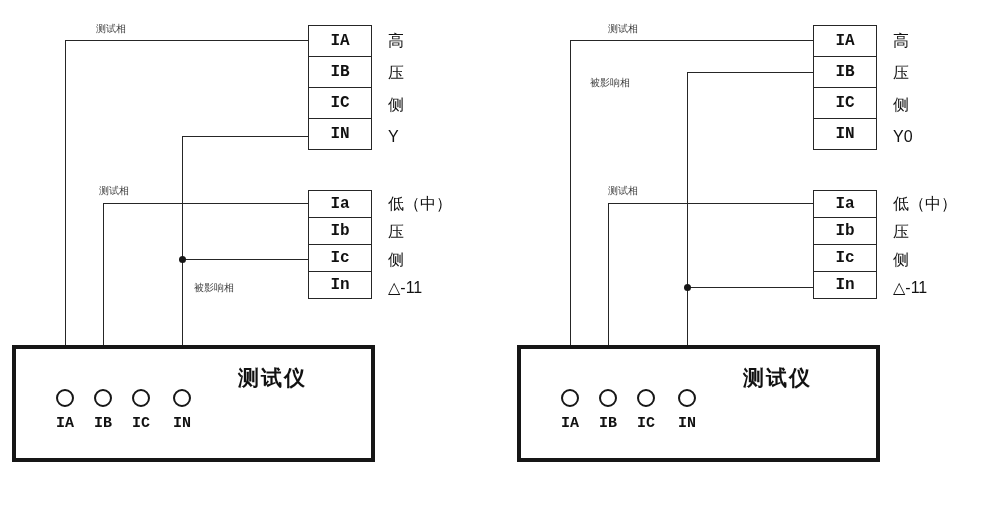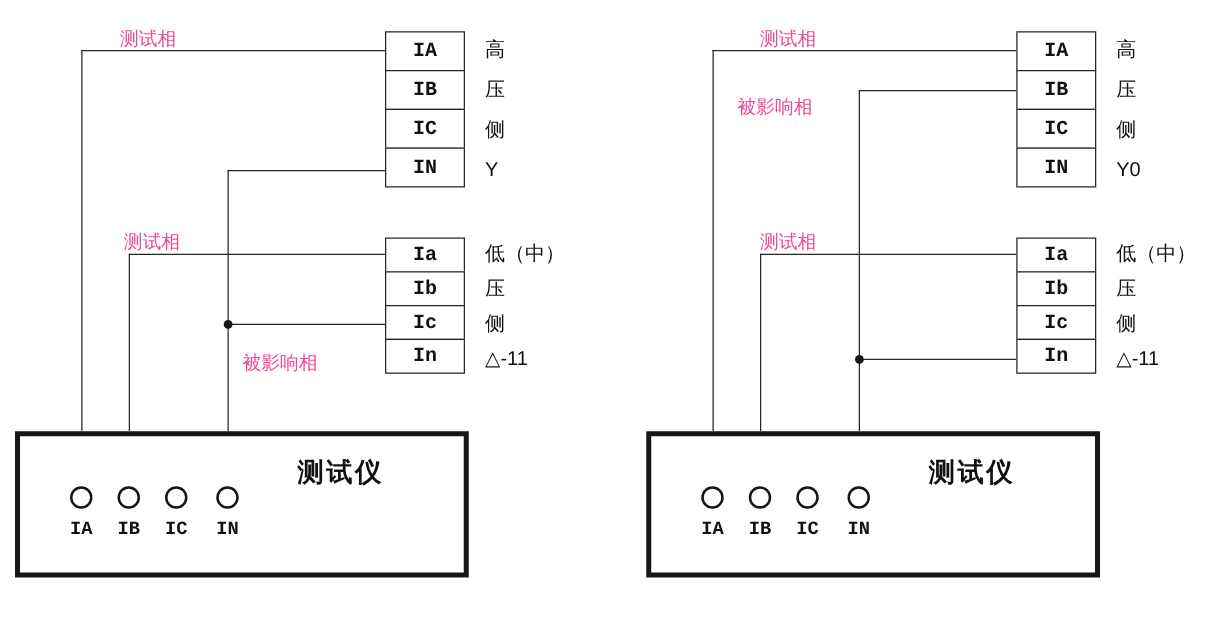--- a/index.html
+++ b/index.html
@@ -18,21 +18,21 @@
     display:flex; align-items:center; justify-content:center;
     font-family:"Liberation Mono","DejaVu Sans Mono",monospace;
     font-size:16px; font-weight:bold; color:#111;
   }
   .cell:first-child { margin-top:0; }
   .cell.h32 { height:32px; }
   .cell.h28 { height:28px; }
   .side-label { position:absolute; left:388px; font-size:16px; color:#111; white-space:nowrap; }
   .side-label.lh32 div { line-height:32px; }
   .side-label.lh28 div { line-height:28px; }
-  .phase-label { position:absolute; font-size:15px; color:#ec4899; white-space:nowrap; }
+  .phase-label { position:absolute; font-size:10px; color:#404040; white-space:nowrap; }
   .tester { position:absolute; left:12px; top:345px; width:363px; height:117px; border:4px solid #161616; background:#fff; }
   .tester-title { position:absolute; left:238px; top:364px; font-size:21px; font-weight:bold; color:#111; letter-spacing:2px; }
   .term-circle { position:absolute; top:389px; width:18px; height:18px; border:2.5px solid #161616; border-radius:50%; background:#fff; }
   .term-label {
     position:absolute; top:415px; width:26px; text-align:center;
     font-family:"Liberation Mono","DejaVu Sans Mono",monospace;
     font-size:15px; font-weight:bold; color:#111;
   }
   .junction { position:absolute; width:7px; height:7px; border-radius:50%; background:#161616; }
 </style>

